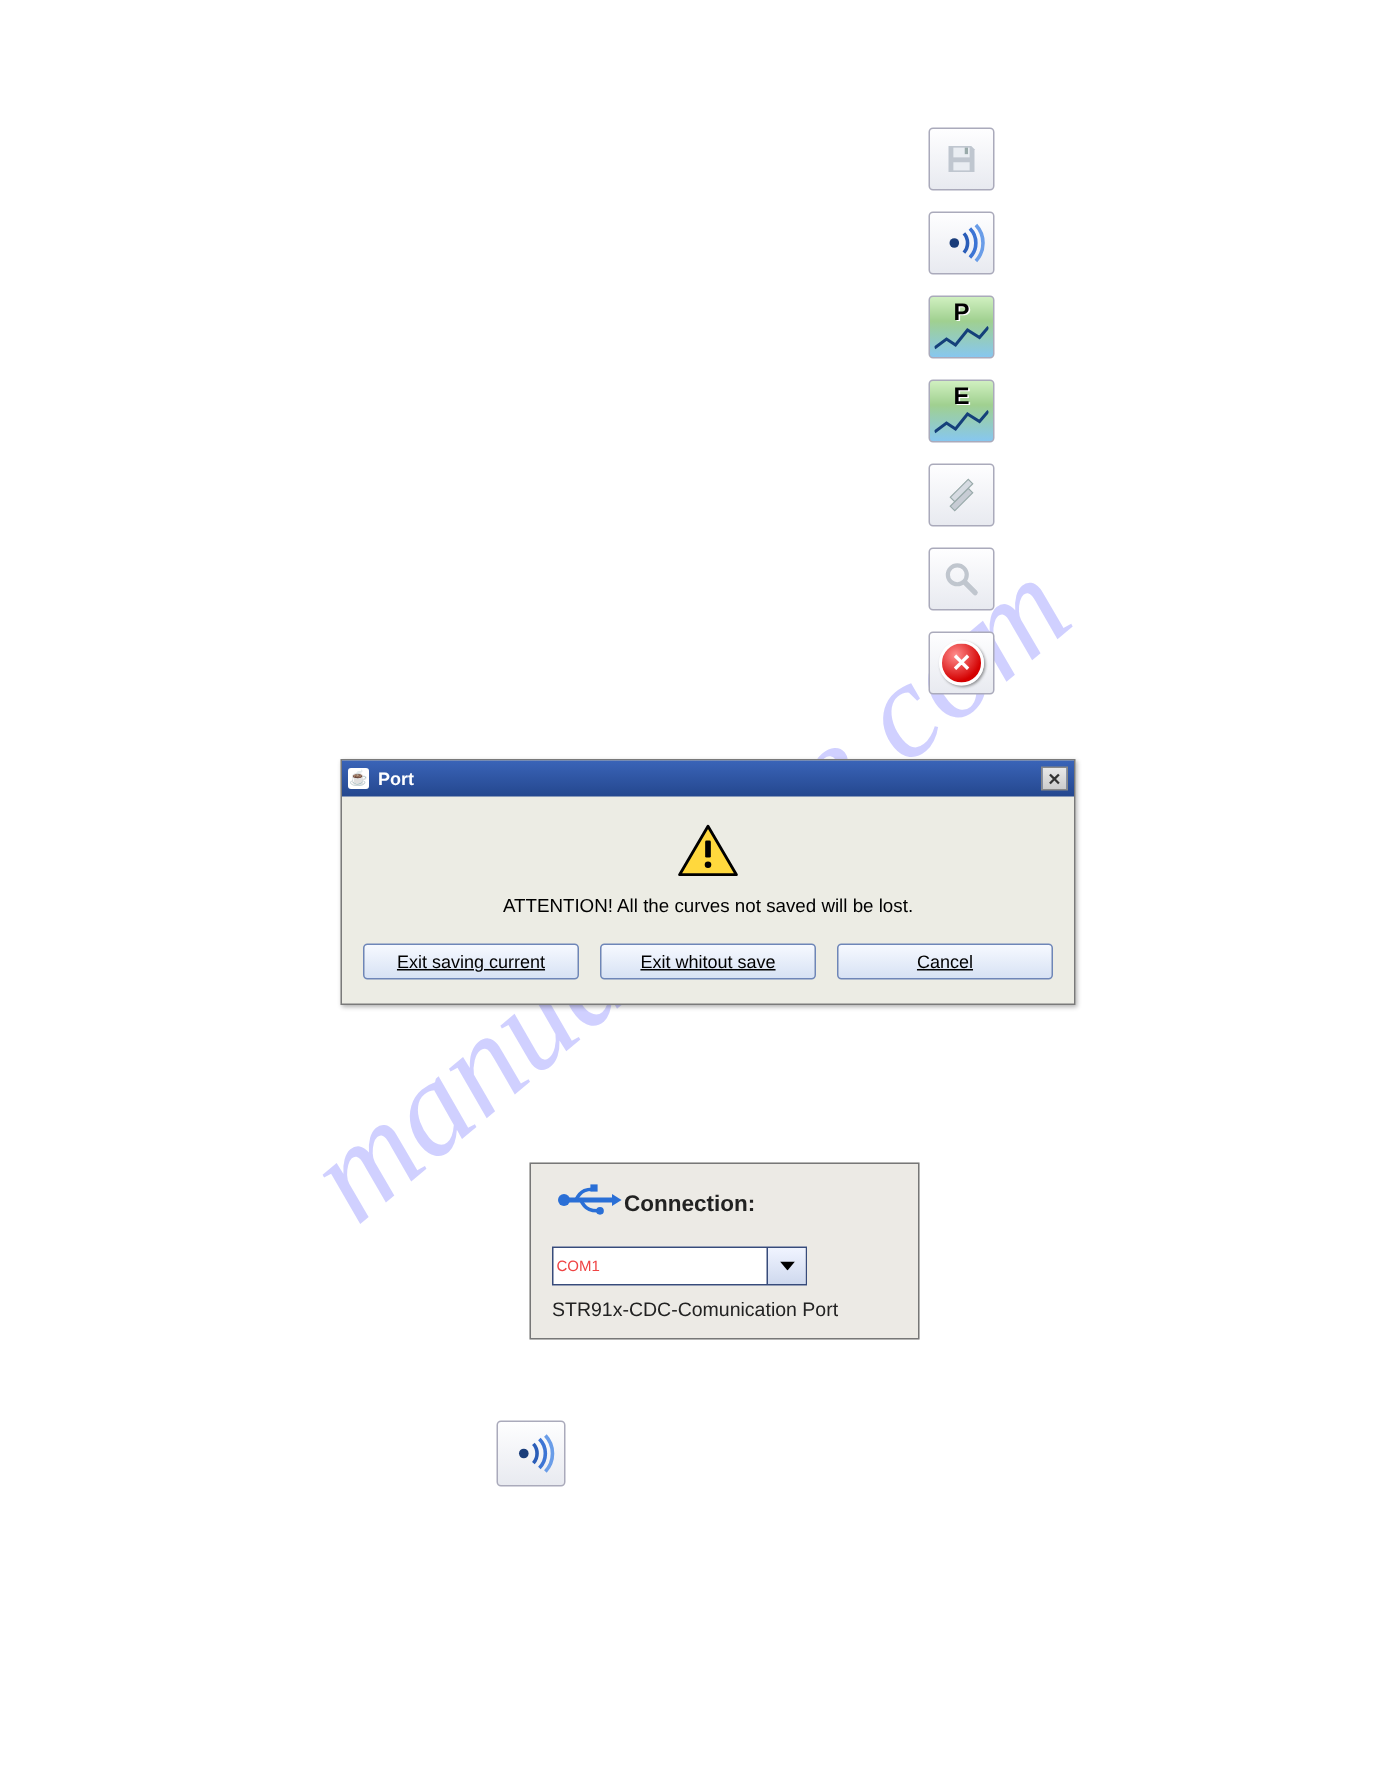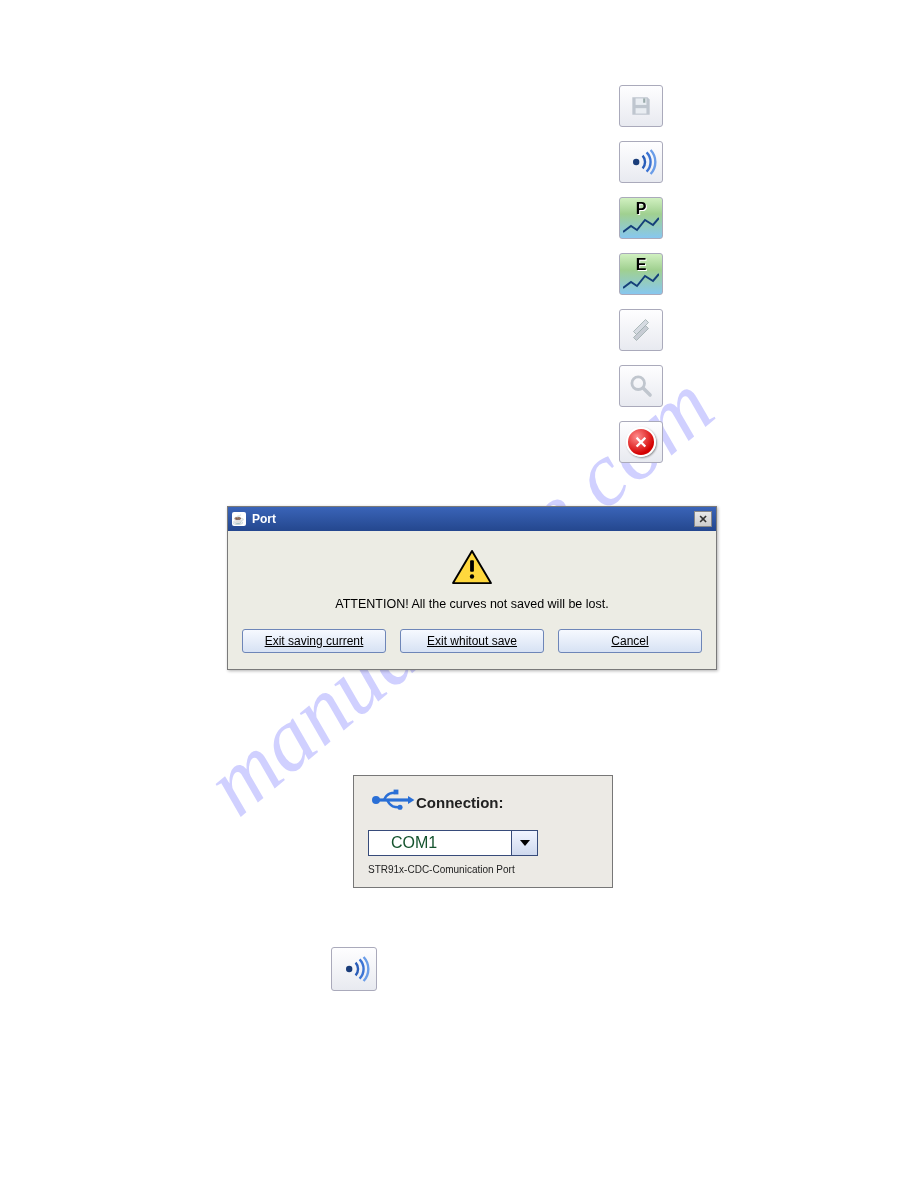--- a/index.html
+++ b/index.html
@@ -111,28 +111,28 @@
     background: #eceae5;
     padding: 10px 14px 12px;
   }
   .conn-head { display:flex; align-items:center; margin-bottom: 12px; }
   .usb-icon svg { width: 48px; height: 28px; }
   .conn-label { font-weight: bold; font-size: 15px; color: #222; }
   .conn-select {
     display:flex; border:1px solid #374b7a; background:#fff;
     height: 26px; width: 170px; margin-bottom: 8px;
   }
-  .conn-select .sel-val { flex:1; padding: 2px 22px; font-size:16px; color:#14532d; display:flex; align-items:center; }
+  .conn-select .sel-val { flex:1; padding: 2px 2px; font-size:10px; color:#ef4444; display:flex; align-items:center; }
   .conn-select .sel-arrow {
     width: 26px; background: linear-gradient(#f0f4ff,#cfd9ee);
     border-left:1px solid #374b7a;
     display:flex; align-items:center; justify-content:center;
   }
   .sel-arrow svg { width:10px; height:6px; }
-  .conn-desc { font-size: 10px; color:#222; }
+  .conn-desc { font-size: 13px; color:#222; }
 
   .small-broadcast {
     position: absolute;
     left: 331px;
     top: 947px;
     width: 46px; height: 44px;
     border: 1px solid #aab;
     border-radius: 3px;
     background: linear-gradient(#fefeff, #e8eaf0);
     display:flex; align-items:center; justify-content:center;

